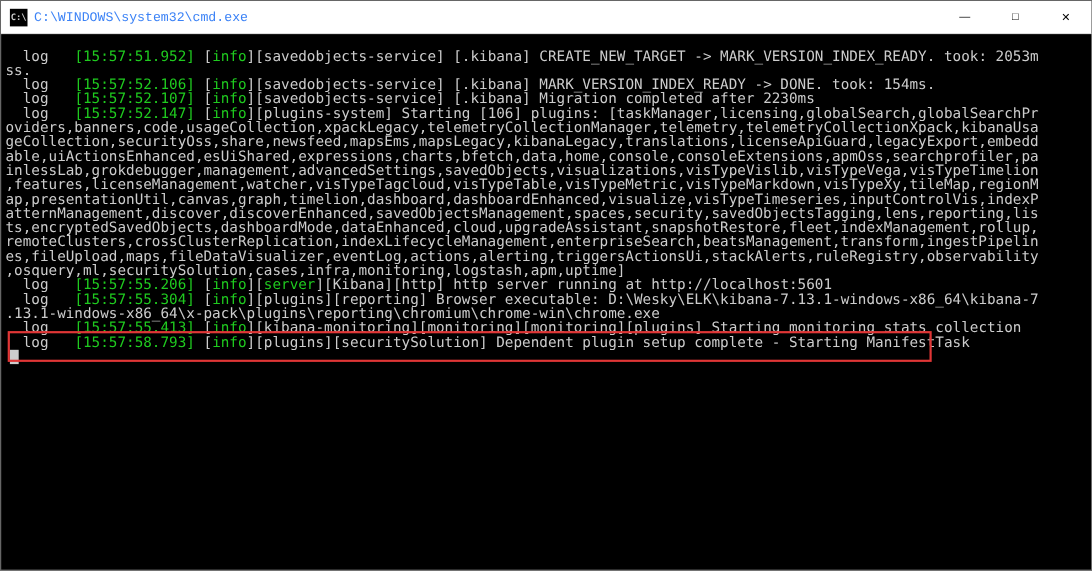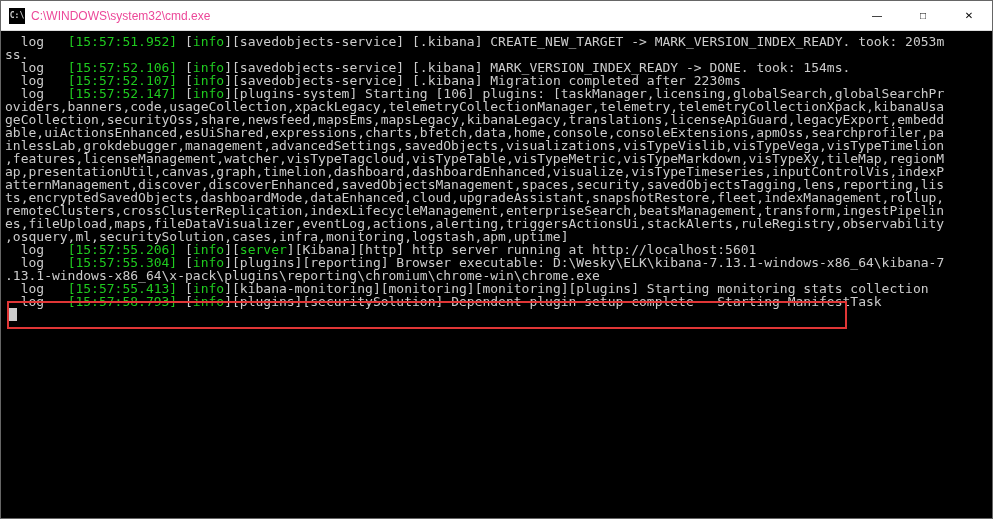--- a/index.html
+++ b/index.html
@@ -34,21 +34,22 @@
   align-items: center;
   justify-content: center;
   color: #ccc;
   font-size: 8px;
   font-family: Consolas, monospace;
   font-weight: bold;
 }
 .titlebar-text {
   flex: 1;
   font-size: 12px;
-  color: #ec4899;
+  color: #3b82f6;
+  font-family: Liberation Mono, monospace;
 }
 .titlebar-controls {
   display: flex;
 }
 .title-btn {
   width: 46px;
   height: 29px;
   display: flex;
   align-items: center;
   justify-content: center;
@@ -56,21 +57,21 @@
   color: #000;
   cursor: pointer;
 }
 .terminal {
   flex: 1;
   background: #000;
   color: #ccc;
   font-family: "NSimSun", "SimSun", "Consolas", monospace;
   font-size: 13px;
   line-height: 13px;
-  padding: 4px 4px;
+  padding: 14px 4px;
   overflow: hidden;
   white-space: pre-wrap;
   word-break: break-all;
   position: relative;
 }
 .g { color: #1fca1f; }
 .w { color: #ccc; }
 .hl {
   position: absolute;
   border: 2px solid #e03636;

